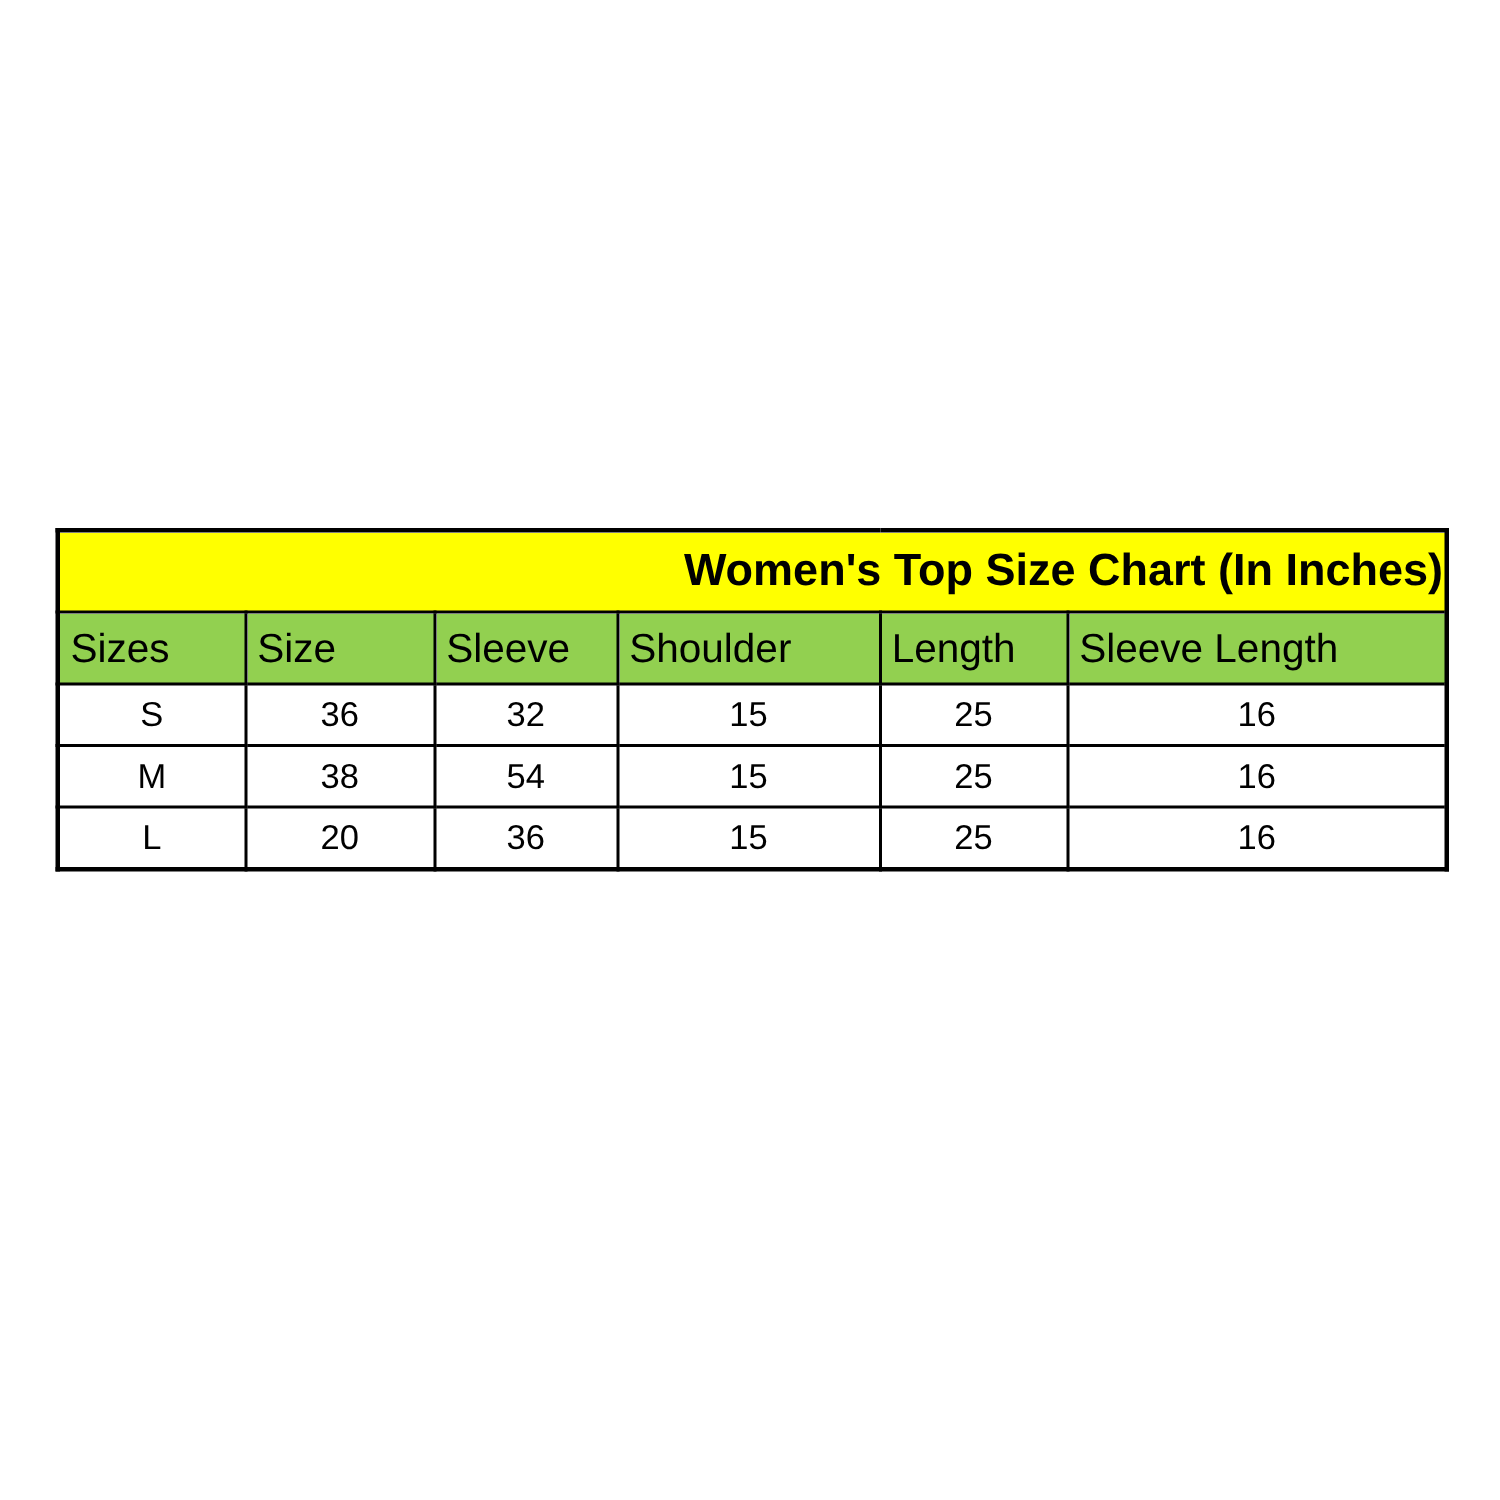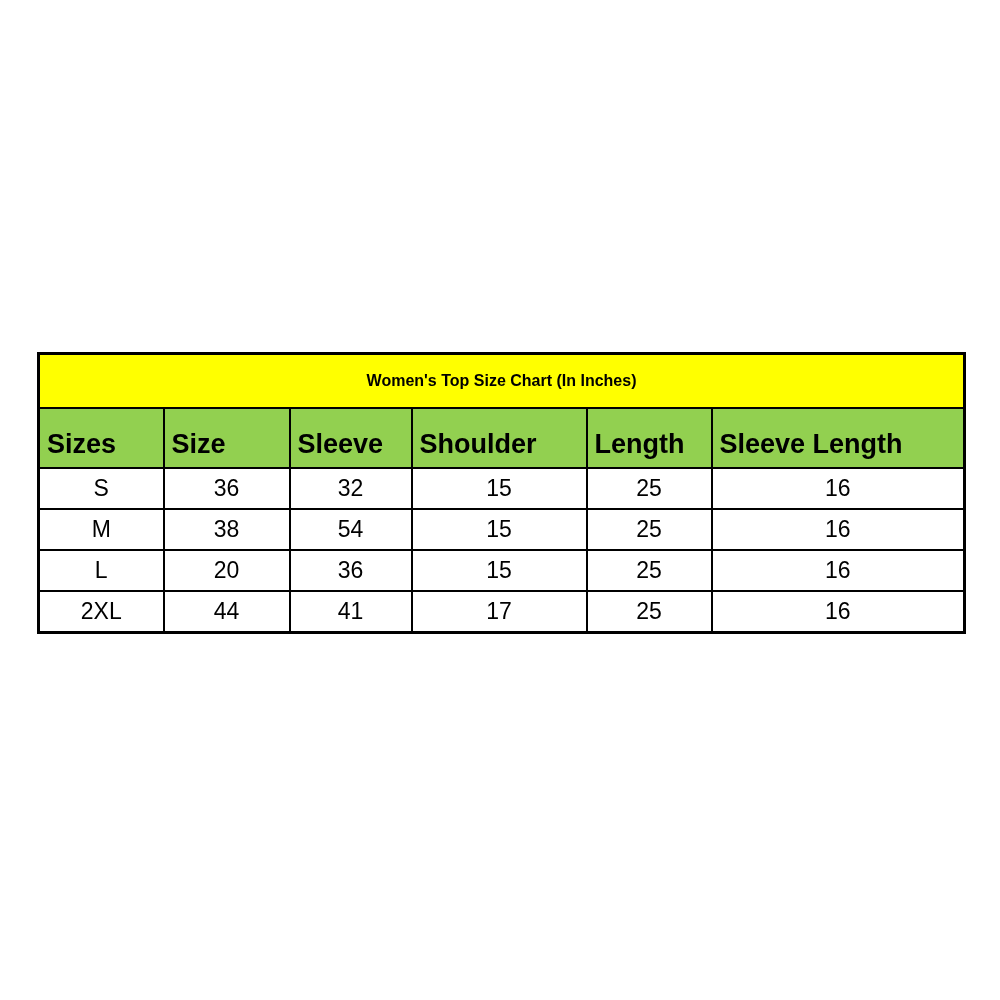--- a/index.html
+++ b/index.html
@@ -32,34 +32,34 @@
   }
   table.size-table th,
   table.size-table td {
     border: 2px solid var(--border-color, #000000);
     overflow: hidden;
     white-space: nowrap;
   }
   .title-cell {
     background: var(--title-bg, #FFFF00);
     height: 50px;
-    text-align: center;
+    text-align: right;
     vertical-align: middle;
-    font-size: 16px;
+    font-size: 30px;
     font-weight: bold;
     letter-spacing: 0px;
   }
   tr.header-row th {
     background: var(--header-bg, #92D050);
     height: 46px;
     text-align: left;
     vertical-align: middle;
     font-size: 27px;
-    font-weight: bold;
-    padding: 12px 0 0 7px;
+    font-weight: normal;
+    padding: 0 0 0 7px;
   }
   tr.data-row td {
     background: var(--row-bg, #FFFFFF);
     height: 39px;
     text-align: center;
     vertical-align: middle;
     font-size: 23px;
     font-weight: normal;
     padding: 0;
   }
@@ -111,24 +111,16 @@
             <td>16</td>
           </tr>
           <tr class="data-row">
             <td>L</td>
             <td>20</td>
             <td>36</td>
             <td>15</td>
             <td>25</td>
             <td>16</td>
           </tr>
-          <tr class="data-row">
-            <td>2XL</td>
-            <td>44</td>
-            <td>41</td>
-            <td>17</td>
-            <td>25</td>
-            <td>16</td>
-          </tr>
         </tbody>
     </table>
   </div>
 </div>
 
 </body></html>

